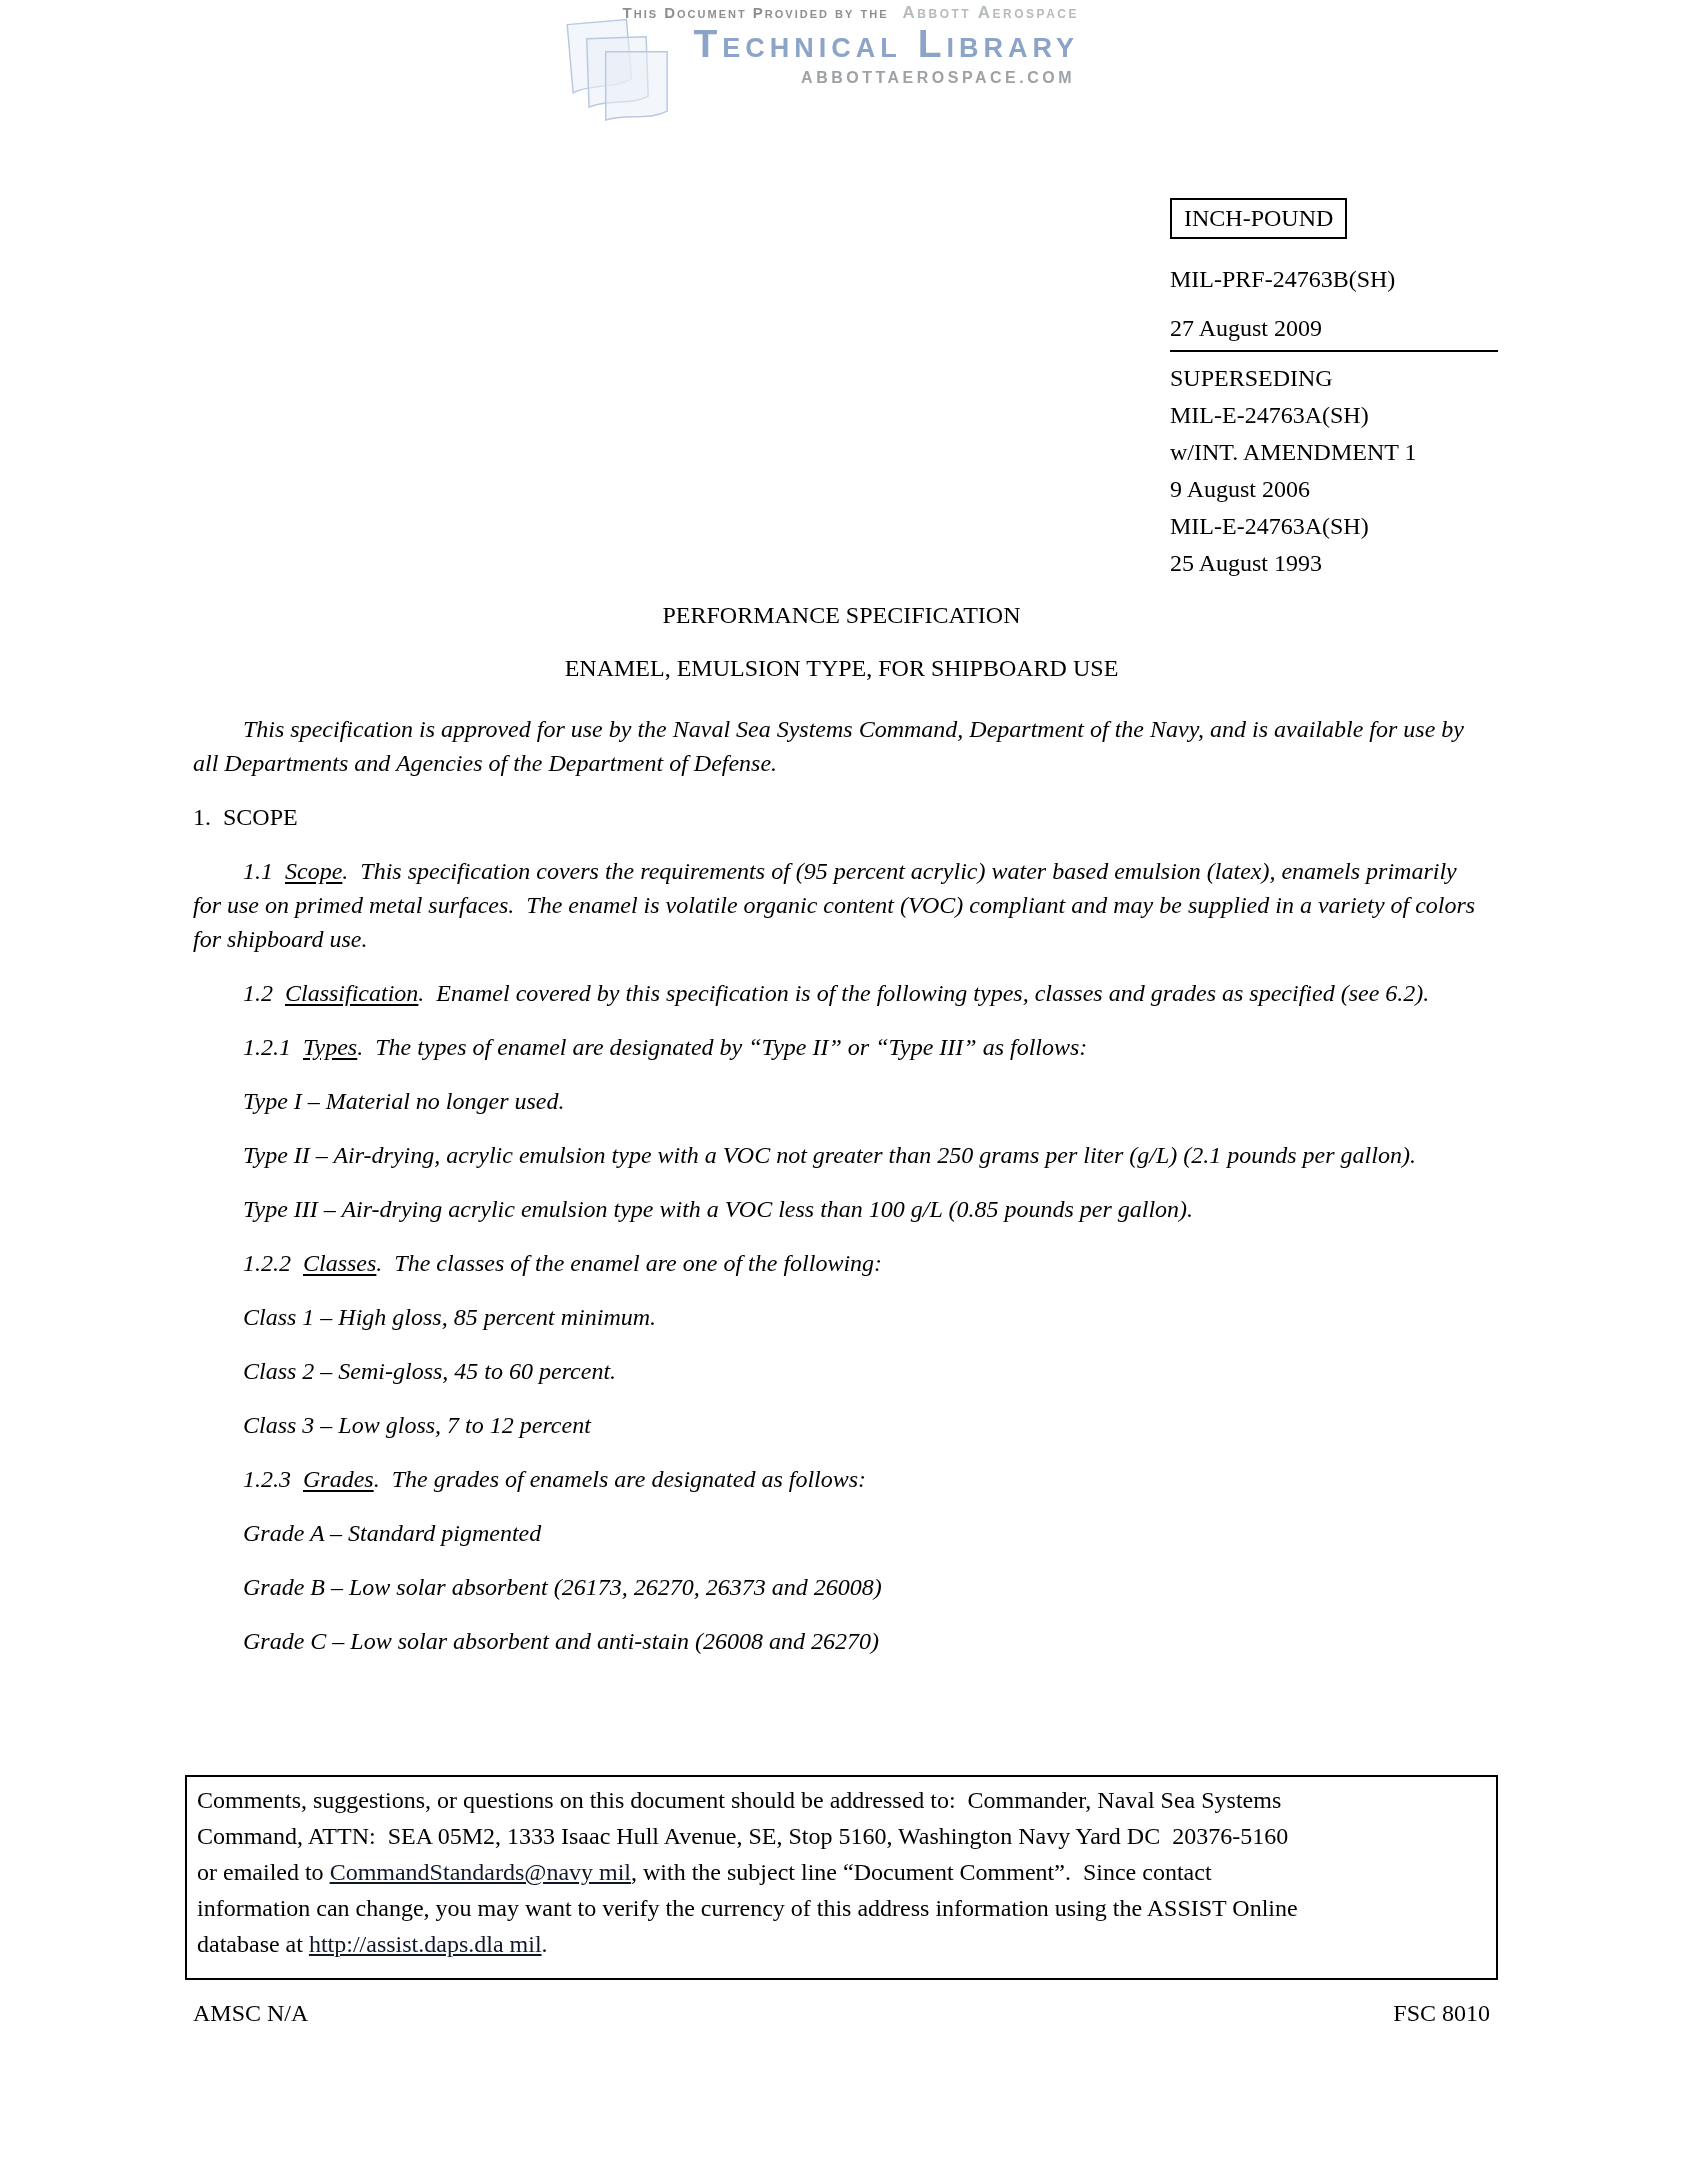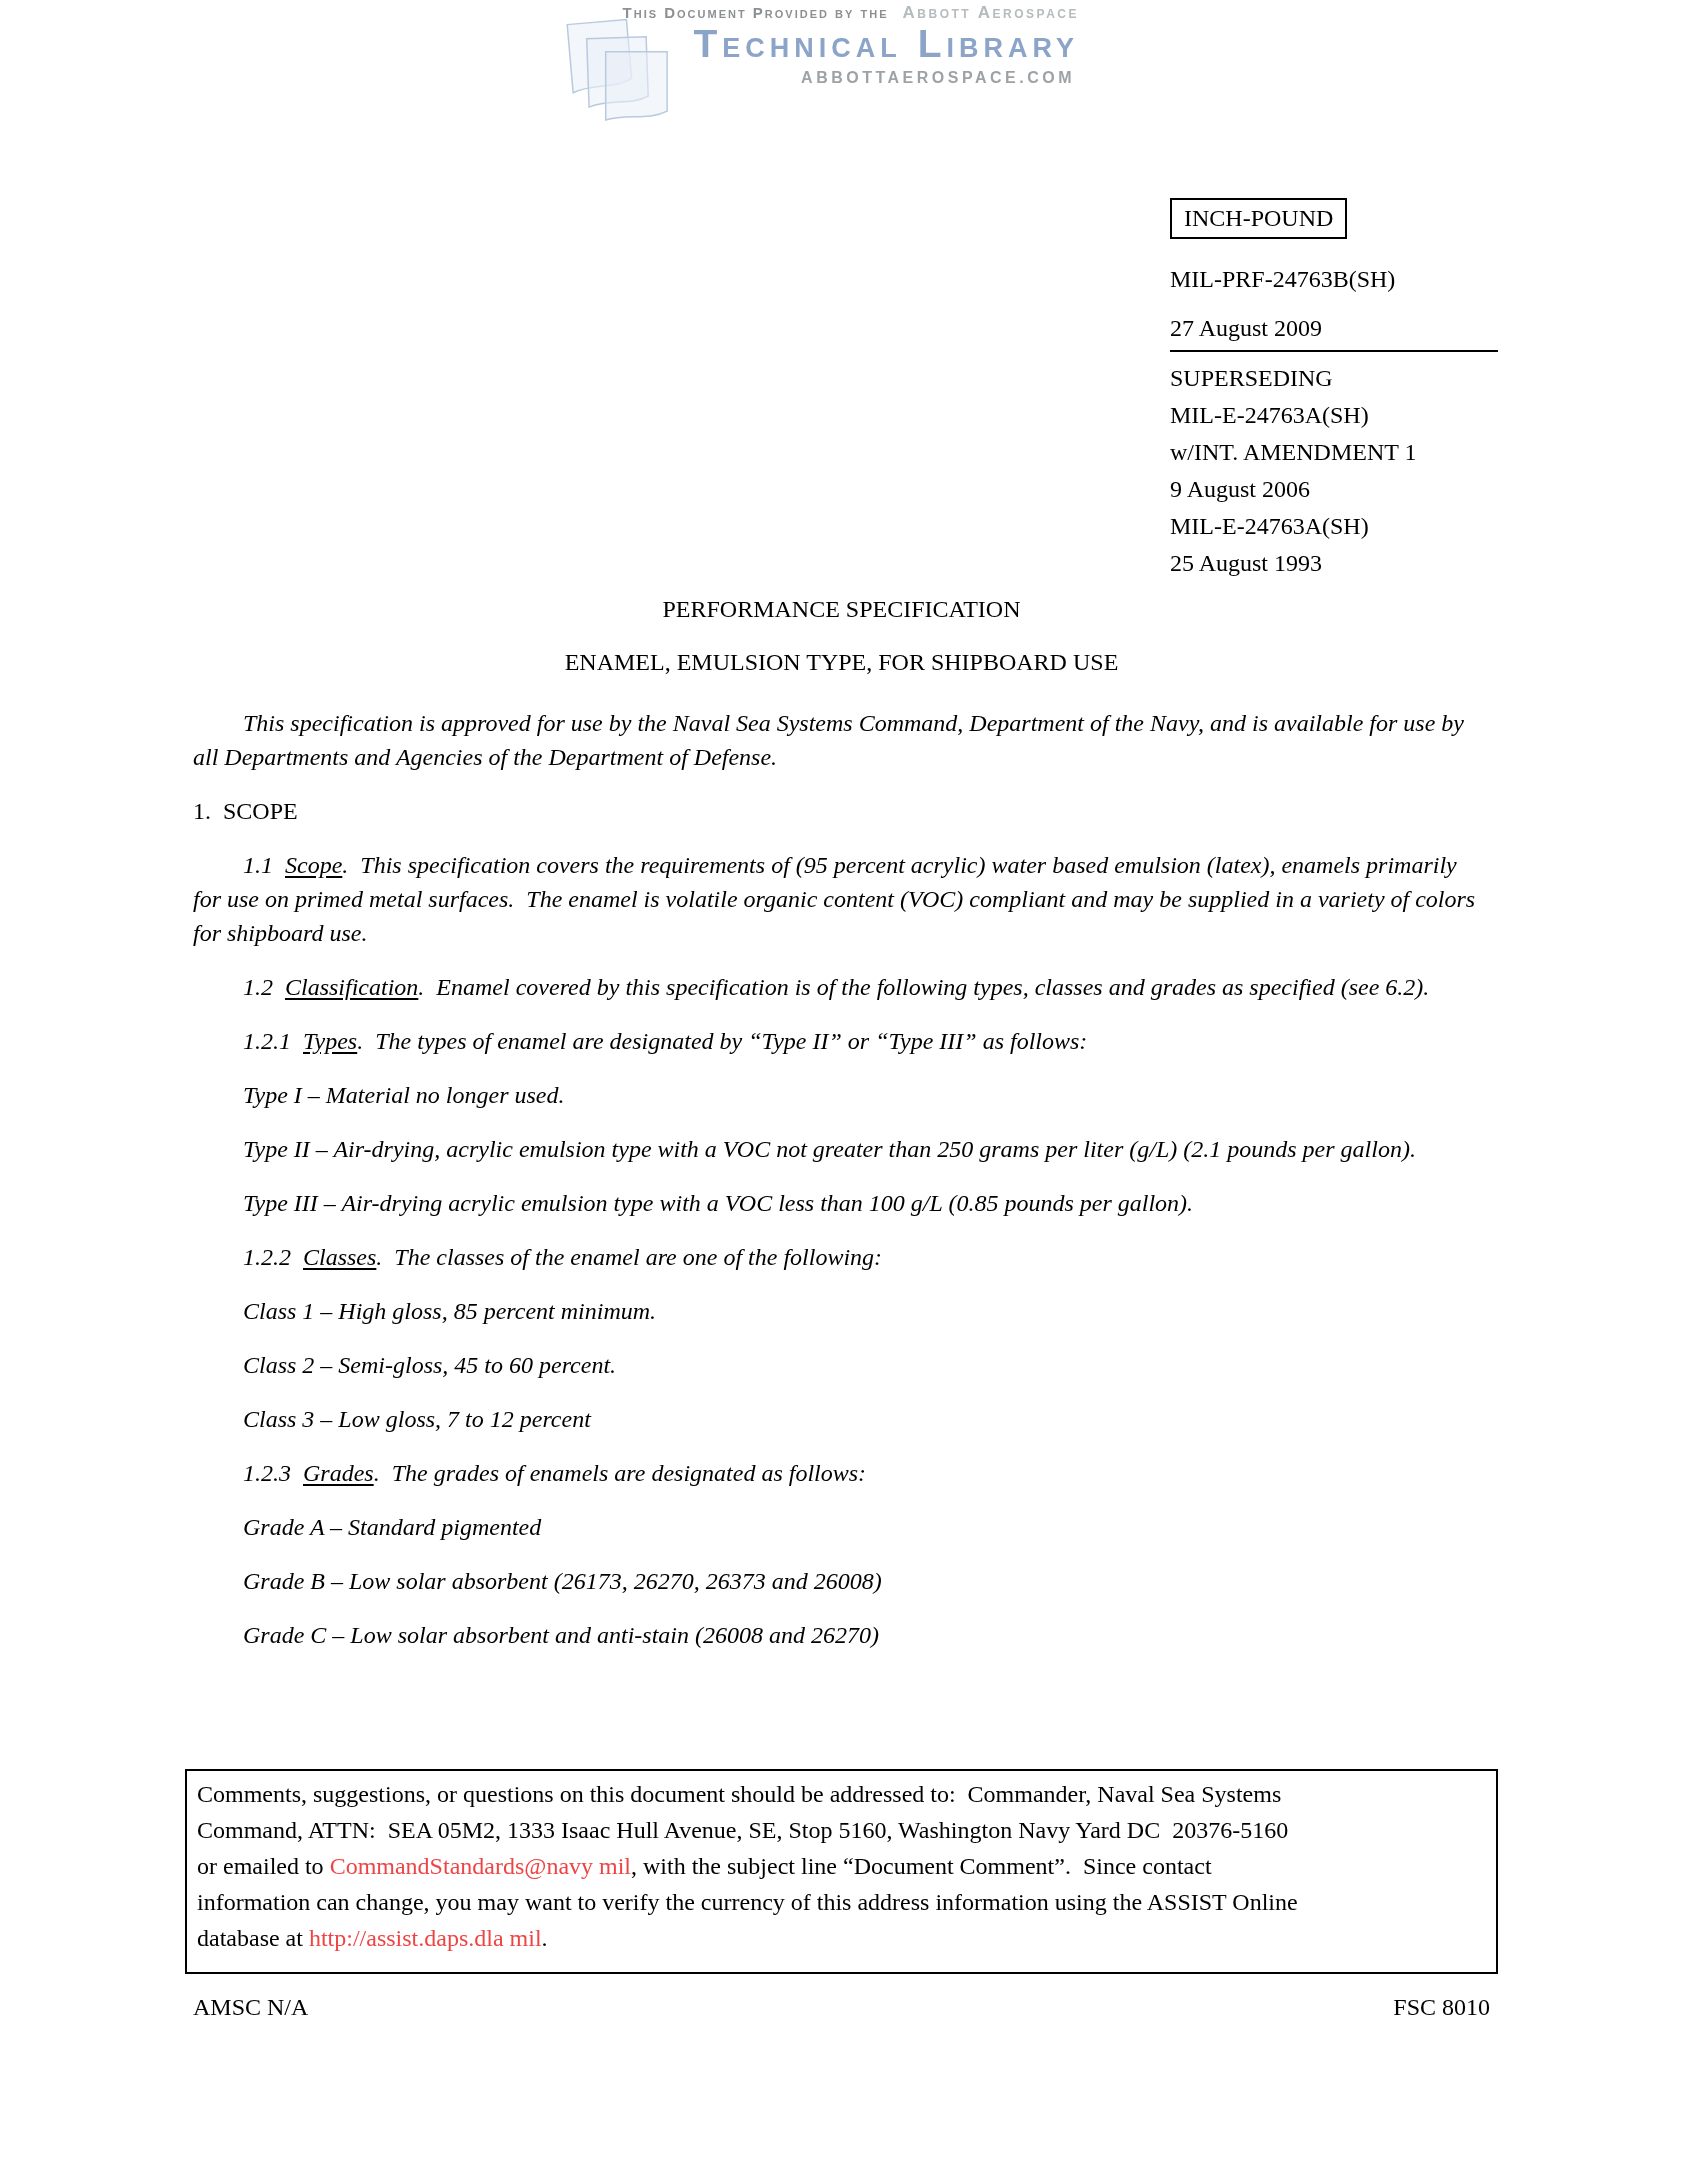--- a/index.html
+++ b/index.html
@@ -23,26 +23,26 @@
 
   
   .rhead{position:absolute;left:1170px;top:198px;width:328px;font-size:24px;line-height:30px;}
   .inchpound{display:inline-block;border:2px solid #000;padding:3px 12px 4px 12px;margin-bottom:25px;}
   .docid{margin-bottom:19px;}
   .docdate{padding-bottom:7px;border-bottom:2px solid #000;margin-bottom:8px;}
   .sup-line{line-height:37px;}
 
   
   .main{position:absolute;left:193px;top:592px;width:1297px;font-size:24px;line-height:34px;}
-  .ctr{text-align:center;margin:0 0 19px 0;}
+  .ctr{text-align:center;margin:6px 0 19px 0;}
   .ctr.t2{margin-bottom:27px;}
   p.para{margin:0 0 20px 0;text-indent:50px;white-space:pre-wrap;font-style:italic;}
   p.head{margin:0 0 20px 0;text-indent:0;white-space:pre-wrap;}
   .u{text-decoration:underline;text-underline-offset:3px;}
-  a.link{color:#ef4444;cursor:pointer;}
+  a.link{color:#0f172a;text-decoration:underline;cursor:pointer;}
 
   
   .cbox{border:2px solid #000;margin:117px -8px 0 -8px;padding:5px 10px 16px 10px;}
   .cbox .bline{line-height:36px;white-space:pre-wrap;}
 
   
   .pfoot{display:flex;justify-content:space-between;margin-top:16px;}
 </style>
 </head>
 <body>

